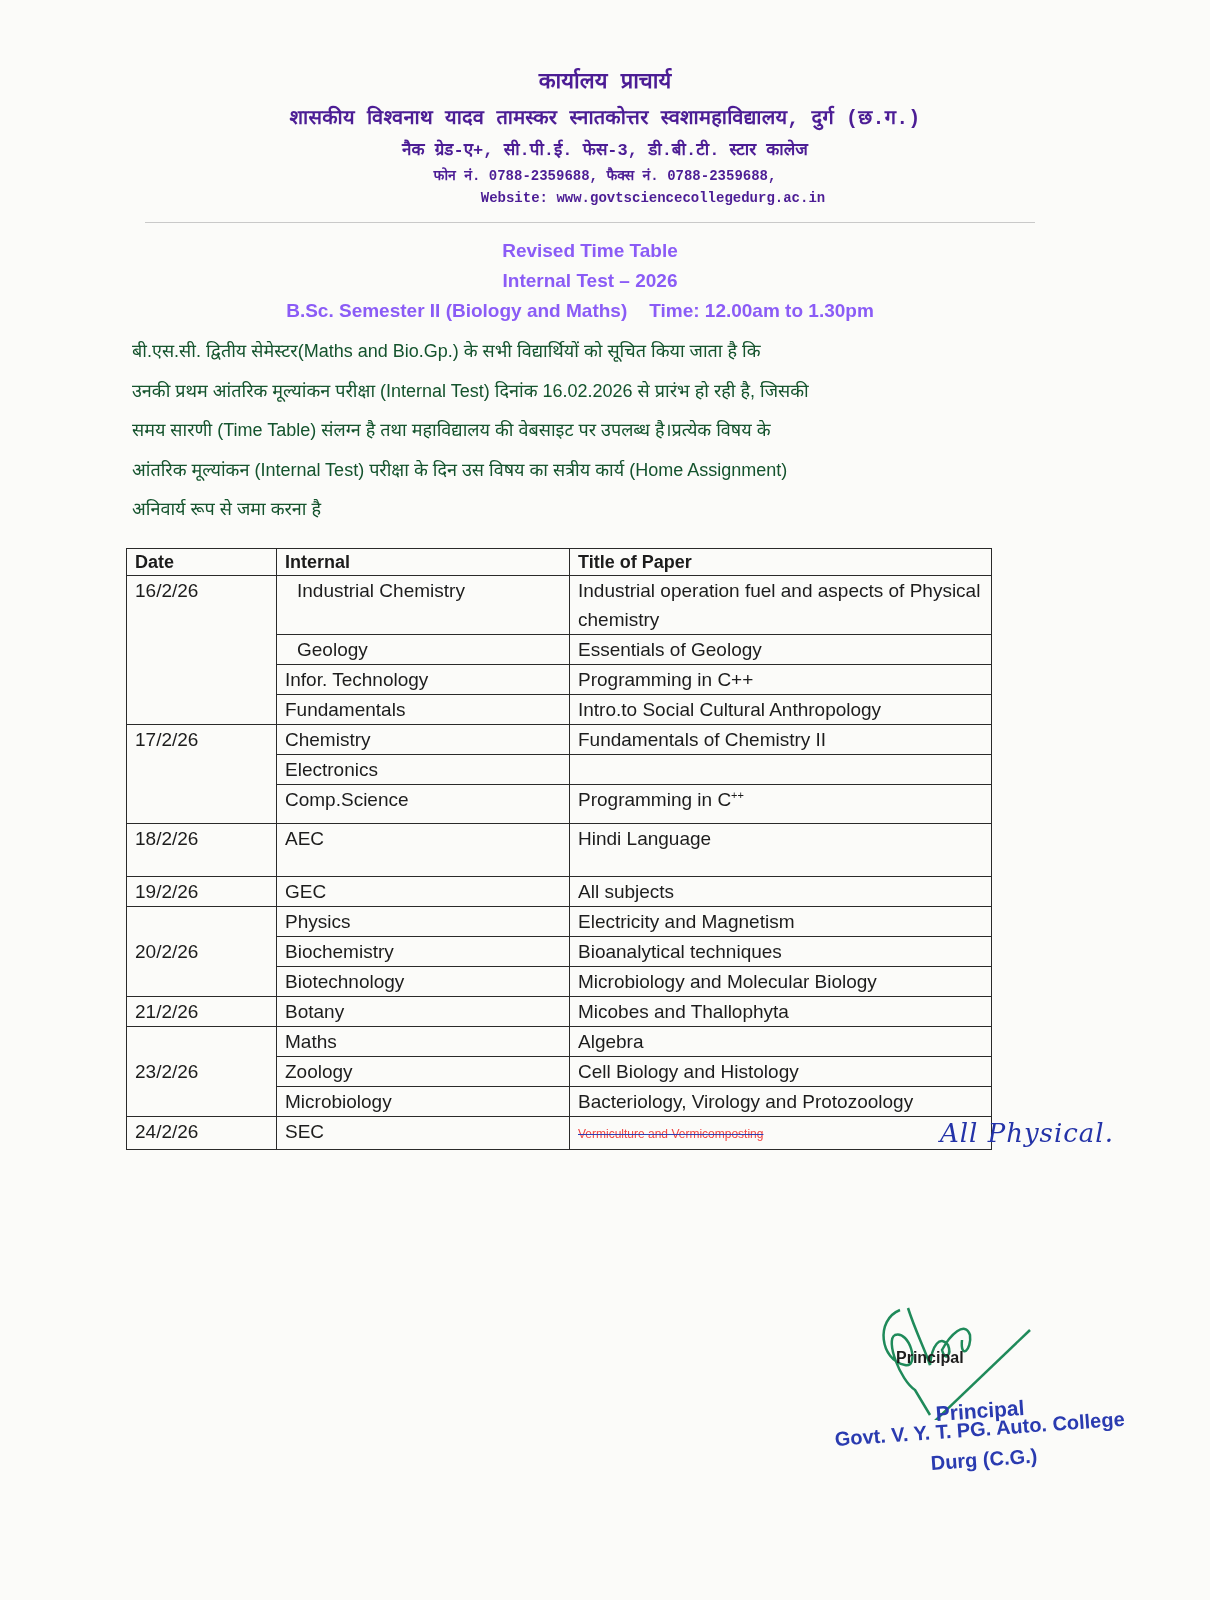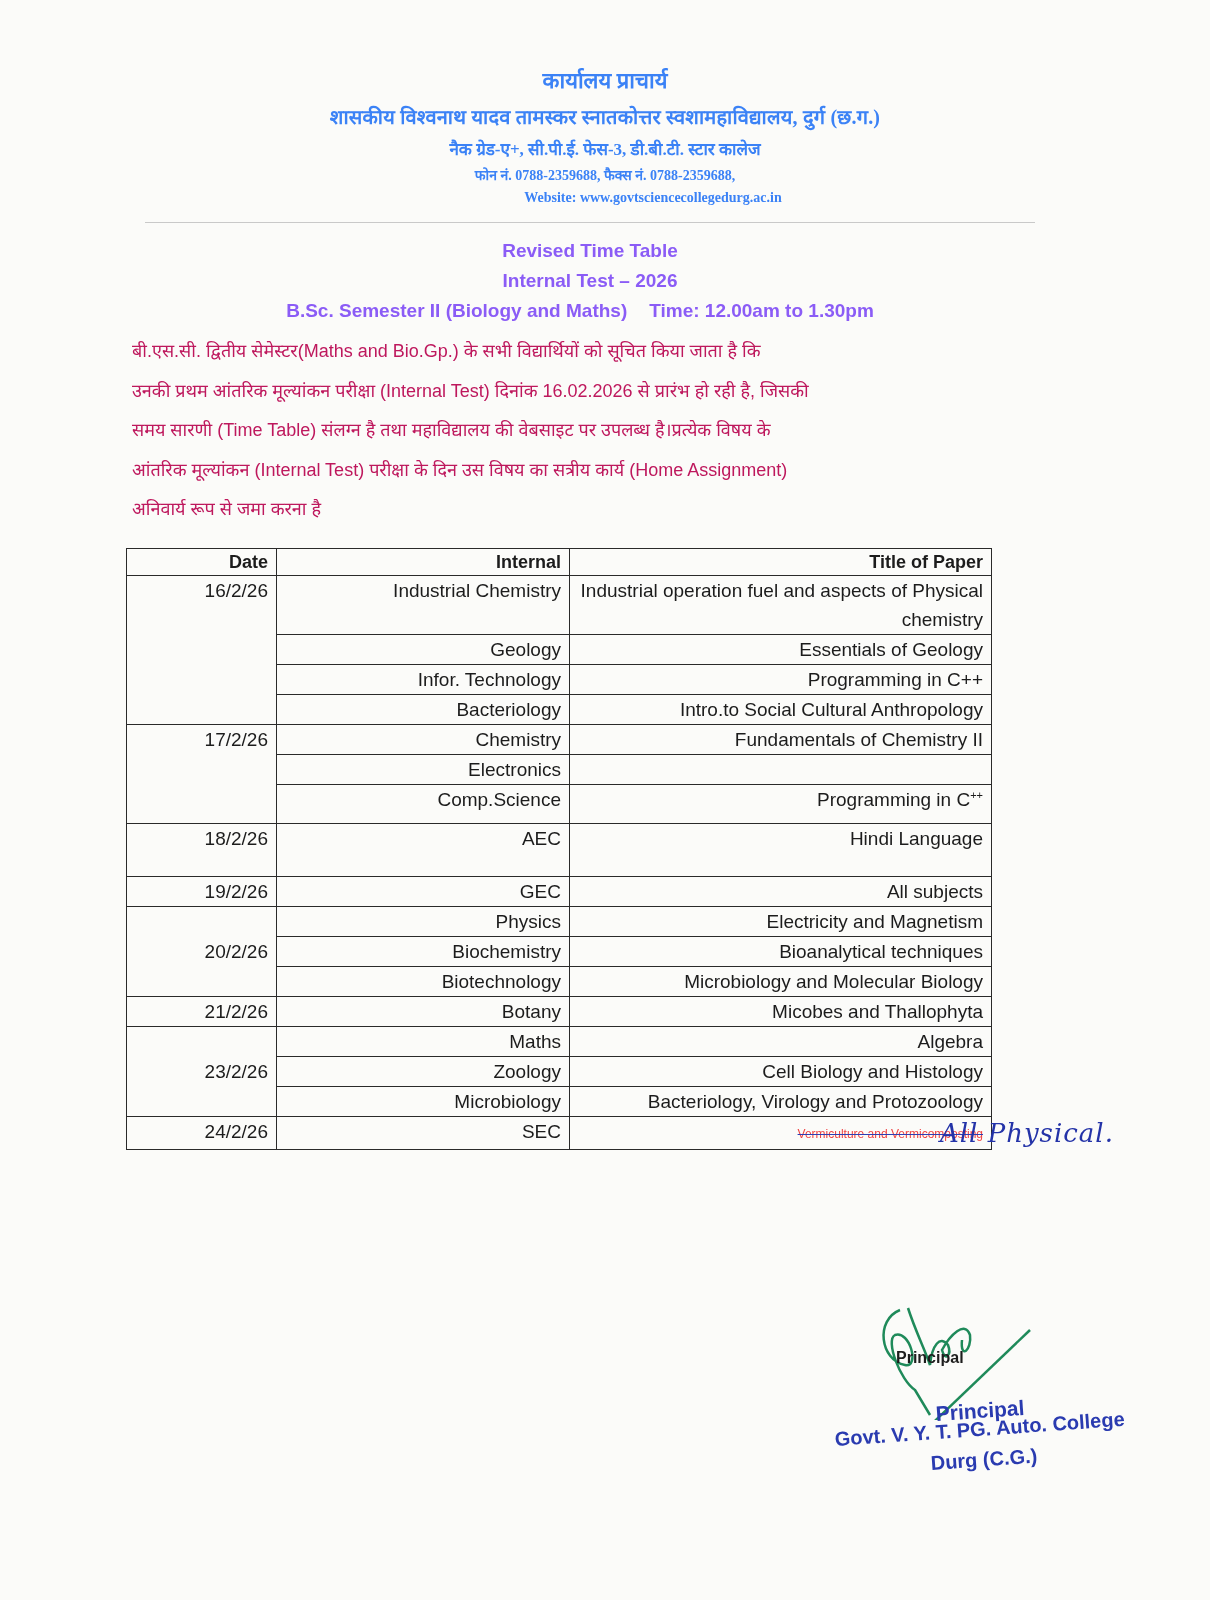--- a/index.html
+++ b/index.html
@@ -1,34 +1,34 @@
 <!DOCTYPE html>
 <html><head>
 <meta charset="utf-8">
 <style>
   html, body { margin: 0; padding: 0; }
   body {
     width: 1210px; height: 1600px; background: #fbfbf9; position: relative; overflow: hidden;
     font-family: "Liberation Sans", "DejaVu Sans", sans-serif; color: #151515;
   }
-  .hdr { position: absolute; left: 0; width: 1210px; text-align: center; font-family: Liberation Serif, serif; font-weight: bold; color: #3b82f6; }
+  .hdr { position: absolute; left: 0; width: 1210px; text-align: center; font-family: Liberation Mono, monospace; font-weight: bold; color: #4c1d95; }
   .h1 { top: 64px; font-size: 22px; }
   .h2 { top: 103px; font-size: 20px; letter-spacing: 0.2px; }
   .h3 { top: 137px; font-size: 17px; }
   .h4 { top: 165px; font-size: 14px; }
   .h5 { top: 190px; font-size: 14px; padding-left: 48px; }
   .rule { position: absolute; left: 145px; width: 890px; top: 222px; height: 1px; background: #c9c9c9; }
   .title { position: absolute; left: 0; width: 1180px; text-align: center; font-weight: bold; font-size: 19px; color: #8b5cf6; }
   .t1 { top: 240px; } .t2 { top: 270px; }
   .t3 { top: 300px; width: 1160px; }
   .t3 .gap { display: inline-block; width: 22px; }
-  .para { position: absolute; left: 132px; width: 900px; top: 332px; font-size: 18px; line-height: 39.5px; color: #be185d; text-align: justify; }
+  .para { position: absolute; left: 132px; width: 900px; top: 332px; font-size: 18px; line-height: 39.5px; color: #14532d; text-align: justify; }
   .para .ln { display: block; white-space: nowrap; }
   table.tt { position: absolute; left: 126px; top: 548px; width: 866px; border-collapse: collapse; font-size: 19px; color: #1c1c1c; }
-  table.tt td, table.tt th { border: 1.5px solid #2a2a2a; padding: 0 8px; vertical-align: top; text-align: right; }
+  table.tt td, table.tt th { border: 1.5px solid #2a2a2a; padding: 0 8px; vertical-align: top; text-align: left; }
   table.tt th { font-weight: bold; font-size: 18px; height: 26px; line-height: 26px; }
   table.tt th.c3 { }
   .c1 { width: 133px; } .c2 { width: 276px; }
   table.tt td { height: 29px; line-height: 29px; }
   td.tall { height: 56px; }
   td.wrap { line-height: 29px; }
   .ind { padding-left: 20px !important; }
   .vmid { vertical-align: middle !important; }
   .strike { text-decoration: line-through; text-decoration-color: #2c3fb5; font-size: 12px; color: #ef4444; }
   .hand { position: absolute; left: 940px; top: 1118px; font-family: "DejaVu Serif", serif; font-style: italic; color: #2433a8; font-size: 26px; letter-spacing: 1px; }
@@ -76,21 +76,21 @@
   </tr>
   <tr>
     <td class="ind">Geology</td>
     <td>Essentials of Geology</td>
   </tr>
   <tr>
     <td>Infor. Technology</td>
     <td>Programming in C++</td>
   </tr>
   <tr>
-    <td>Bacteriology</td>
+    <td>Fundamentals</td>
     <td>Intro.to Social Cultural Anthropology</td>
   </tr>
   <tr>
     <td rowspan="3">17/2/26</td>
     <td>Chemistry</td>
     <td>Fundamentals of Chemistry II</td>
   </tr>
   <tr>
     <td>Electronics</td>
     <td></td>

